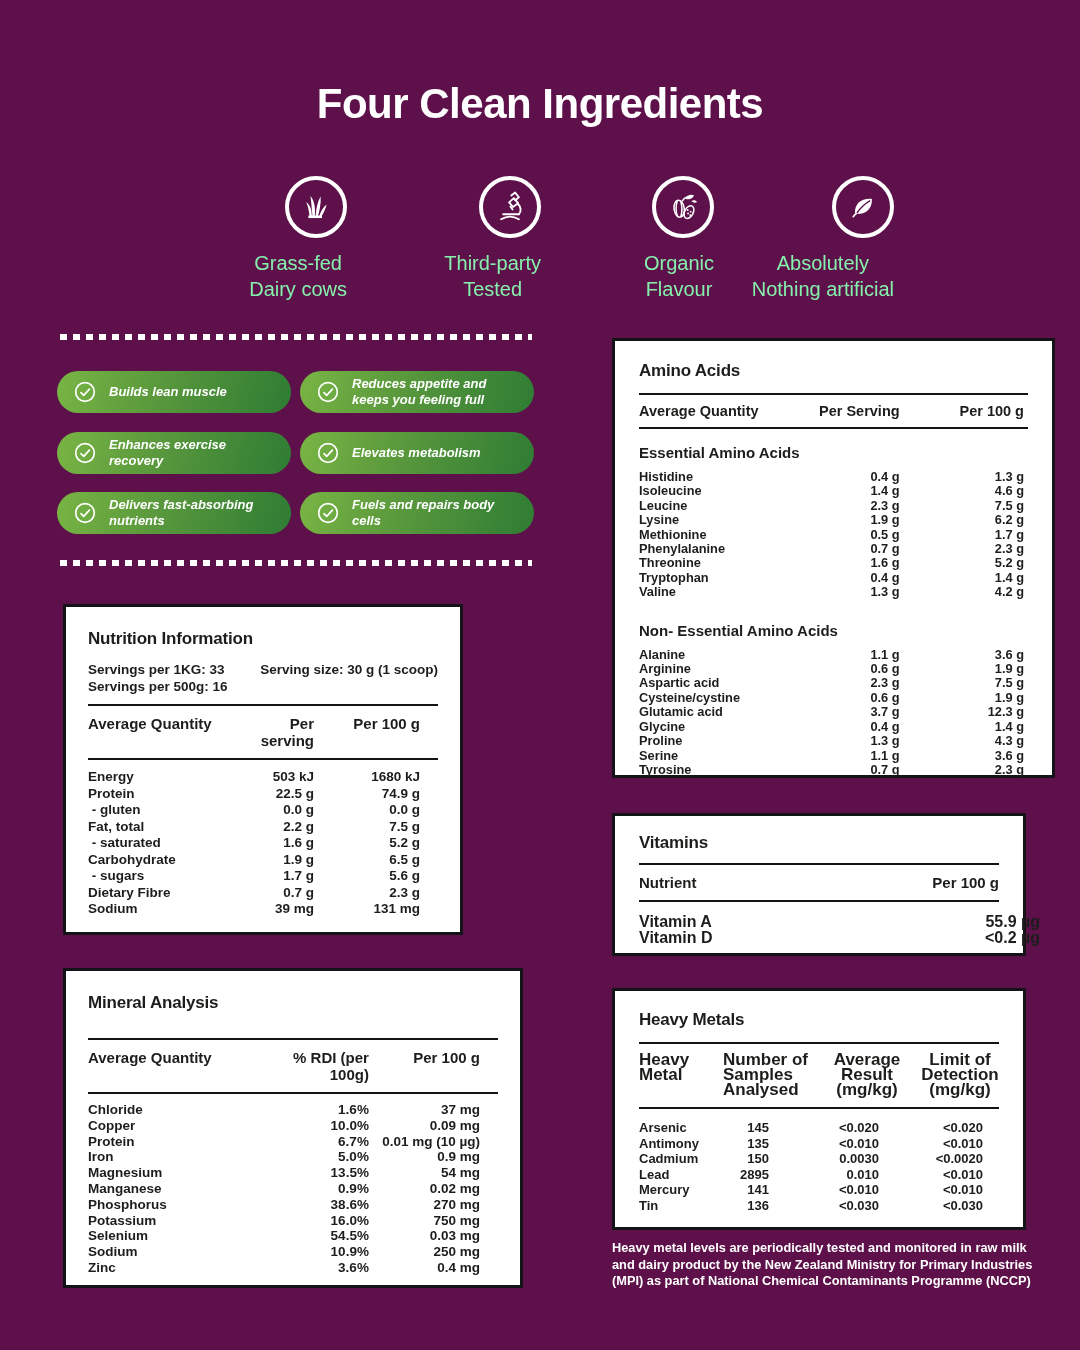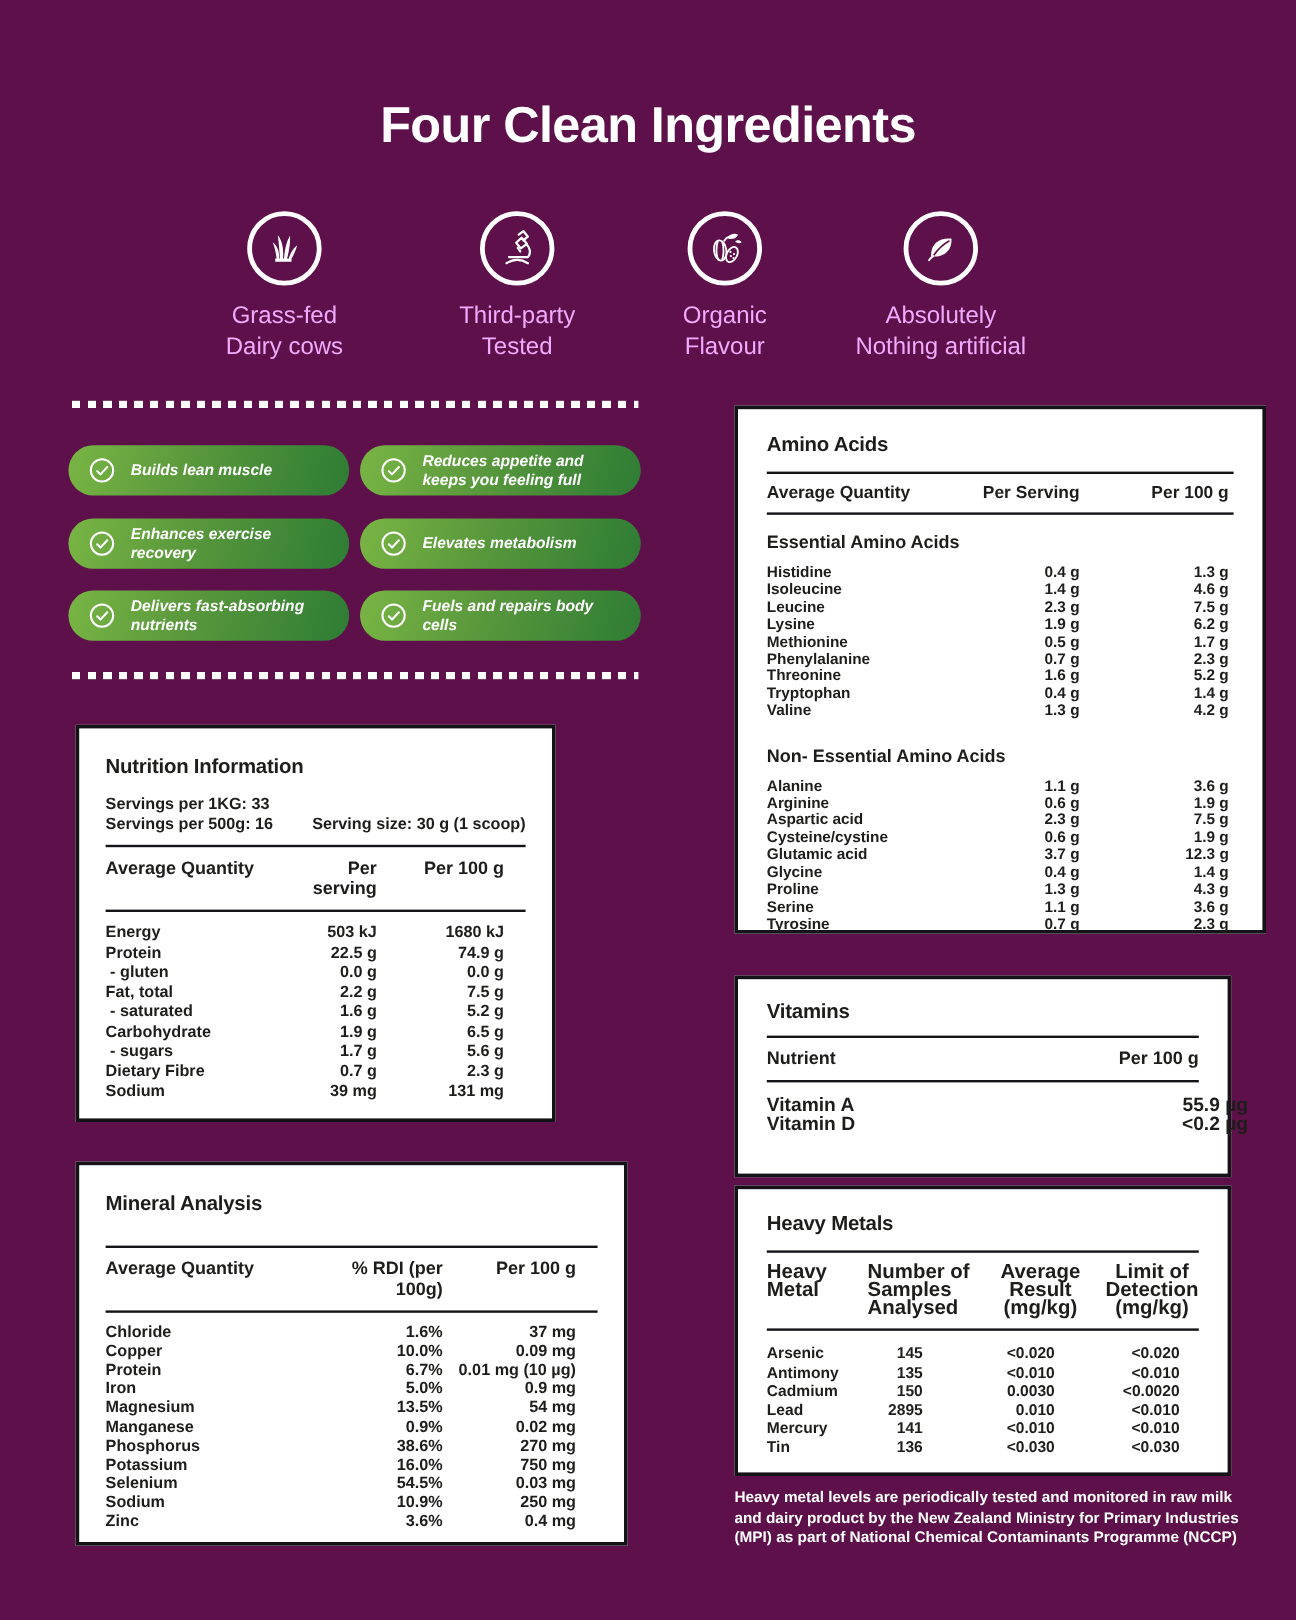--- a/index.html
+++ b/index.html
@@ -6,21 +6,21 @@
   .canvas{
     position:relative;width:1080px;height:1350px;background:#5d1049;
     font-family:"Liberation Sans",sans-serif;overflow:hidden;
   }
   
   .page-title{
     position:absolute;top:80px;left:0;right:0;text-align:center;
     color:#fff;font-size:42px;font-weight:bold;letter-spacing:-0.5px;
   }
   
-  .feature{position:absolute;top:176px;width:220px;display:flex;flex-direction:column;align-items:center;color:#f0abfc;}
+  .feature{position:absolute;top:176px;width:220px;display:flex;flex-direction:column;align-items:flex-end;color:#86efac;}
   .ring{width:54px;height:54px;border:4px solid #fff;border-radius:50%;display:flex;align-items:center;justify-content:center;}
   .flabel{margin-top:12px;font-size:20px;line-height:26px;text-align:center;}
   
   .dots{position:absolute;left:60px;width:472px;height:6px;
     background:repeating-linear-gradient(90deg,#fff 0 7px,transparent 7px 13px);}
   
   .badge{
     position:absolute;width:234px;height:42px;border-radius:21px;box-sizing:border-box;
     background:linear-gradient(105deg,#79b544 0%,#58973c 45%,#2e7c34 100%);
     color:#fff;display:flex;align-items:center;padding:0 12px 0 16px;
@@ -51,33 +51,33 @@
   
   .h-grid{grid-template-columns:84px 96px 96px 90px;}
   .h-grid .c2{padding-right:50px;} .h-grid .c3{padding-right:36px;} .h-grid .c4{padding-right:22px;}
   .h-grid.hhead .c2{text-align:left;padding-right:0;}
   .h-grid.hhead .c3,.h-grid.hhead .c4{text-align:center;padding-right:0;}
   .thead{font-size:15px;padding:9px 0;}
   .trow{font-size:13.5px;line-height:16.5px;}
   .sub-head{font-size:15px;}
   
   #nutrition-card{left:63px;top:604px;width:400px;height:331px;padding:22px 22px 0;}
-  .serv{display:flex;justify-content:space-between;align-items:flex-end;font-size:13.5px;line-height:17px;margin-top:12px;}
+  .serv{display:flex;justify-content:space-between;align-items:flex-start;font-size:13.5px;line-height:17px;margin-top:12px;}
   #nutrition-card .rule.r1{margin-top:9px;}
   #nutrition-card .tbody{margin-top:9px;}
   #mineral-card{left:63px;top:968px;width:460px;height:320px;padding:22px 22px 0;}
   #mineral-card .rule.r1{margin-top:25px;}
   #mineral-card .trow{line-height:15.8px;}
   #mineral-card .tbody{margin-top:8px;}
   #amino-card{left:612px;top:338px;width:443px;height:440px;padding:20px 24px 0;}
   #amino-card .rule.r1{margin-top:12px;}
   #amino-card .thead{font-size:14.5px;padding:8px 0;}
   #amino-card .trow{font-size:12.8px;line-height:14.4px;}
   #amino-card .sub-head{margin-top:15px;margin-bottom:9px;}
-  #vitamins-card{left:612px;top:813px;width:414px;height:168px;padding:17px 24px 0;}
+  #vitamins-card{left:612px;top:813px;width:414px;height:143px;padding:17px 24px 0;}
   #vitamins-card .rule.r1{margin-top:10px;}
   #vitamins-card .tbody{margin-top:12px;}
   #vitamins-card .trow{font-size:16px;line-height:16px;gap:41px;}
   #heavy-card{left:612px;top:988px;width:414px;height:242px;padding:19px 24px 0;}
   #heavy-card .rule.r1{margin-top:12px;}
   #heavy-card .thead{font-size:17px;line-height:15px;padding:8px 0 10px;}
   #heavy-card .thead .hc{white-space:normal;}
   #heavy-card .tbody{margin-top:11px;}
   #heavy-card .trow{font-size:13px;line-height:15.5px;}
   

